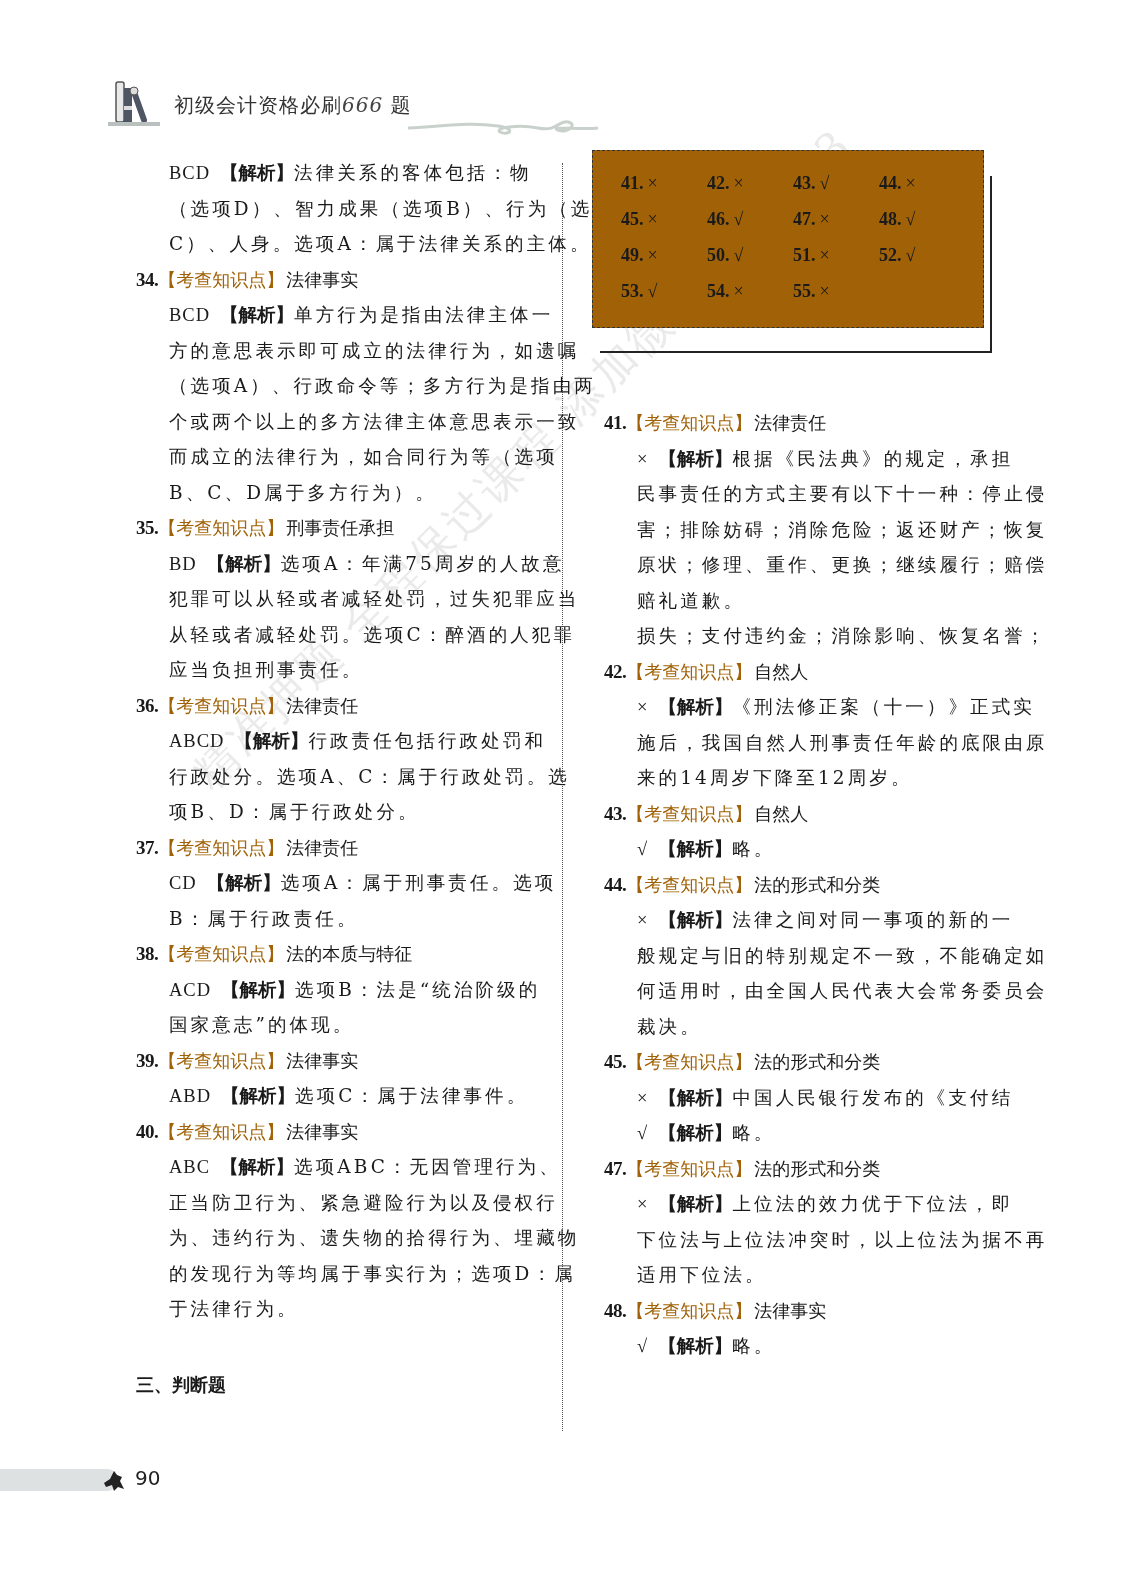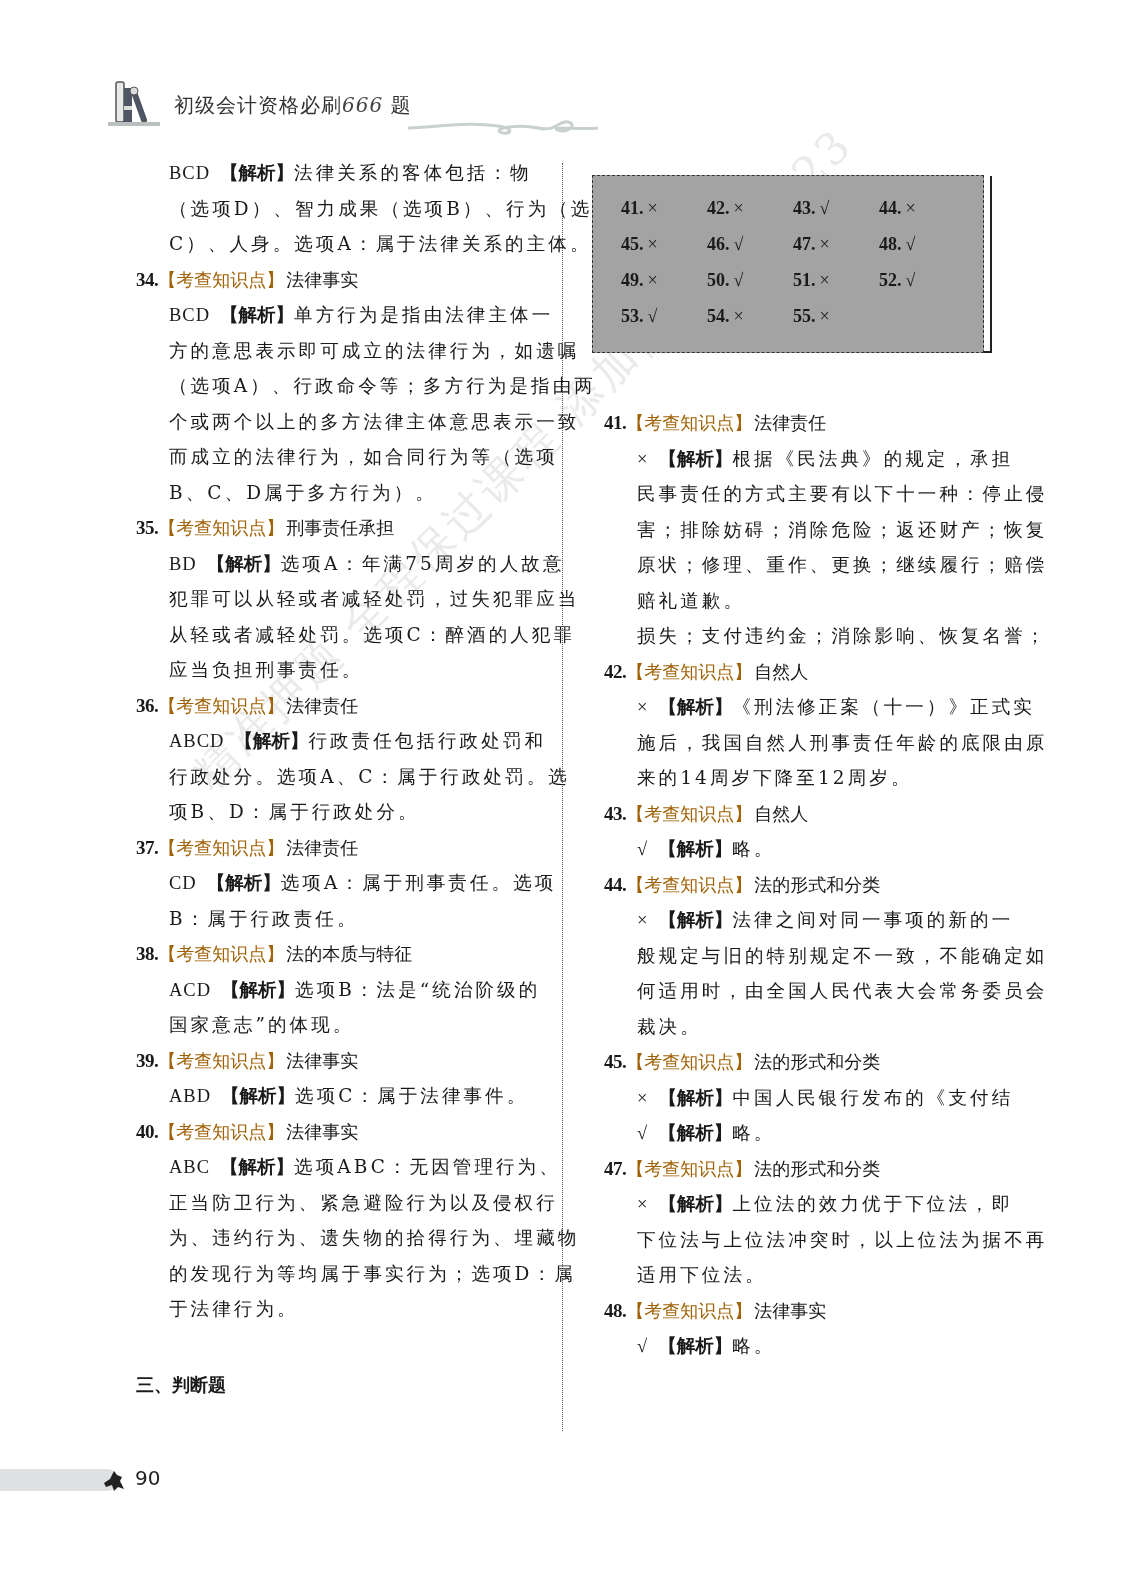--- a/index.html
+++ b/index.html
@@ -44,22 +44,22 @@
   .section-title {
     font-family: Liberation Serif, serif; font-weight: bold; font-size: 18px;
     position: absolute; left: 136px; top: 1368px; height: 35px; line-height: 35px;
   }
 
   .answer-box-shadow {
     position: absolute; left: 600px; top: 176px; width: 390px; height: 175px;
     border-right: 2px solid #222; border-bottom: 2px solid #222;
   }
   .answer-box {
-    position: absolute; left: 592px; top: 175px; width: 390px; height: 176px;
-    border: 1.5px dashed #333; background: #a3a3a3;
+    position: absolute; left: 592px; top: 150px; width: 390px; height: 176px;
+    border: 1.5px dashed #333; background: #a16207;
   }
   .answer-grid {
     position: absolute; left: 28px; top: 14px;
     display: grid; grid-template-columns: 86px 86px 86px 86px; grid-auto-rows: 36px;
   }
   .answer-cell {
     font-family: "Liberation Serif", "DejaVu Serif", serif; font-size: 18px; line-height: 36px; white-space: nowrap;
   }
   .answer-cell .n { font-weight: bold; }
   .answer-cell .m { margin-left: 4px; }

